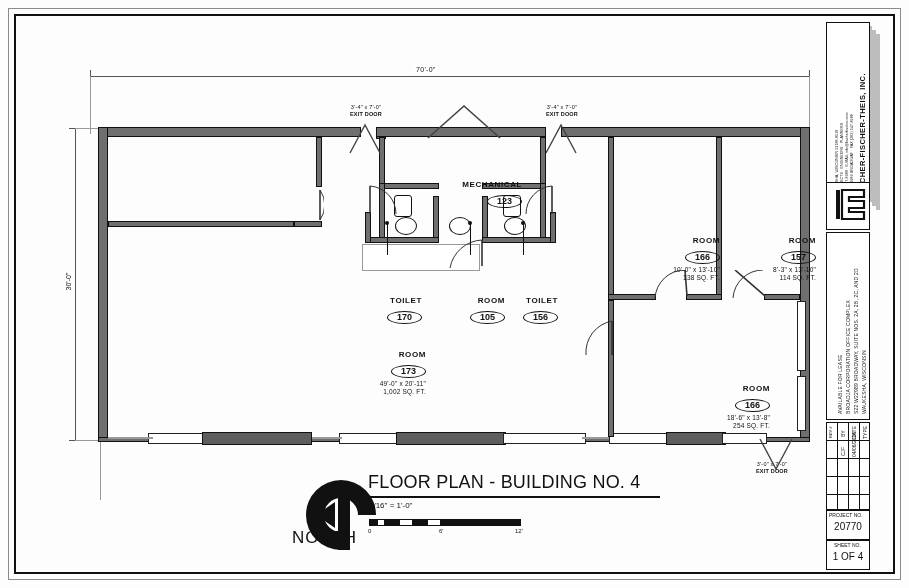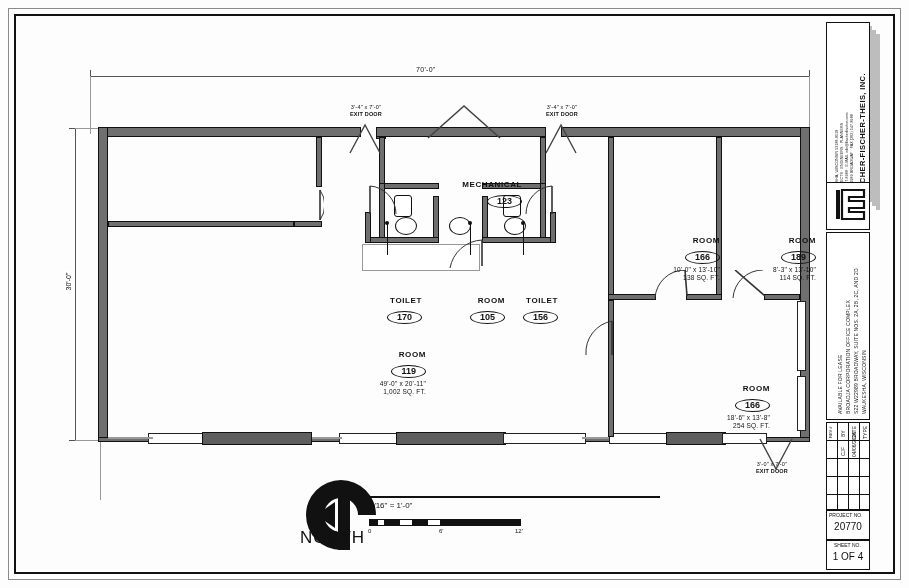--- a/index.html
+++ b/index.html
@@ -216,35 +216,35 @@
     </div>
 
 
     <div class="tag" style="left:388px;top:124px;width:118px;">
       <div class="tname">MECHANICAL</div>
       <div class="tnum">123</div>
     </div>
 
     <div class="tag" style="left:288px;top:294px;width:122px;">
       <div class="tname">ROOM</div>
-      <div class="tnum">119</div>
+      <div class="tnum">173</div>
       <div class="tdim">49'-0"  x  20'-11"</div>
       <div class="tdim">1,002  SQ.  FT.</div>
     </div>
 
     <div class="tag" style="left:590px;top:180px;width:114px;">
       <div class="tname">ROOM</div>
       <div class="tnum">166</div>
       <div class="tdim">10'-0"  x  13'-10"</div>
       <div class="tdim">138  SQ.  FT.</div>
     </div>
 
     <div class="tag" style="left:692px;top:180px;width:108px;">
       <div class="tname">ROOM</div>
-      <div class="tnum">189</div>
+      <div class="tnum">157</div>
       <div class="tdim">8'-3"  x  13'-10"</div>
       <div class="tdim">114  SQ.  FT.</div>
     </div>
 
     <div class="tag" style="left:630px;top:328px;width:124px;">
       <div class="tname">ROOM</div>
       <div class="tnum">166</div>
       <div class="tdim">18'-6"  x  13'-8"</div>
       <div class="tdim">254  SQ.  FT.</div>
     </div>
@@ -270,22 +270,23 @@
       <div class="tnum">156</div>
     </div>
 
     <svg style="position:absolute;left:286px;top:460px;width:78px;height:78px;" viewBox="0 0 78 78">
       <path d="M39 4 A35 35 0 0 1 74 39 L56 39 A17 17 0 0 0 39 22 Z" fill="#111"></path>
       <path d="M39 4 A35 35 0 0 0 4 39 L22 39 A17 17 0 0 1 39 22 Z" fill="#111"></path>
       <path d="M4 39 A35 35 0 0 0 39 74 L39 56 A17 17 0 0 1 22 39 Z" fill="#111"></path>
       <path d="M36 18 L36 74 L48 74 L48 18 Z" fill="#111"></path>
       <path d="M14 39 L33 26 L33 52 Z" fill="#111"></path>
     </svg>
-    <div class="north-word" style="position:absolute;left:284px;top:512px;">NORTH</div>
-
+    <div class="north-word" style="position:absolute;left:276px;top:512px;">NORTH</div>
+
+    <div class="btitle" style="left:352px;top:456px;">FLOOR PLAN - BUILDING NO. 4</div>
     <div class="btitle-rule" style="left:352px;top:480px;width:292px;"></div>
     <div class="bscale" style="left:353px;top:485px;">3/16" = 1'-0"</div>
 
     <div class="sb" style="left:353px;top:503px;width:152px;height:18px;">
       <div class="seg" style="left:0px;top:0px;width:8px;background:#111;"></div>
       <div class="seg" style="left:8px;top:0px;width:8px;background:#fff;"></div>
       <div class="seg" style="left:16px;top:0px;width:14px;background:#111;"></div>
       <div class="seg" style="left:30px;top:0px;width:14px;background:#fff;"></div>
       <div class="seg" style="left:44px;top:0px;width:14px;background:#111;"></div>
       <div class="seg" style="left:58px;top:0px;width:14px;background:#fff;"></div>

